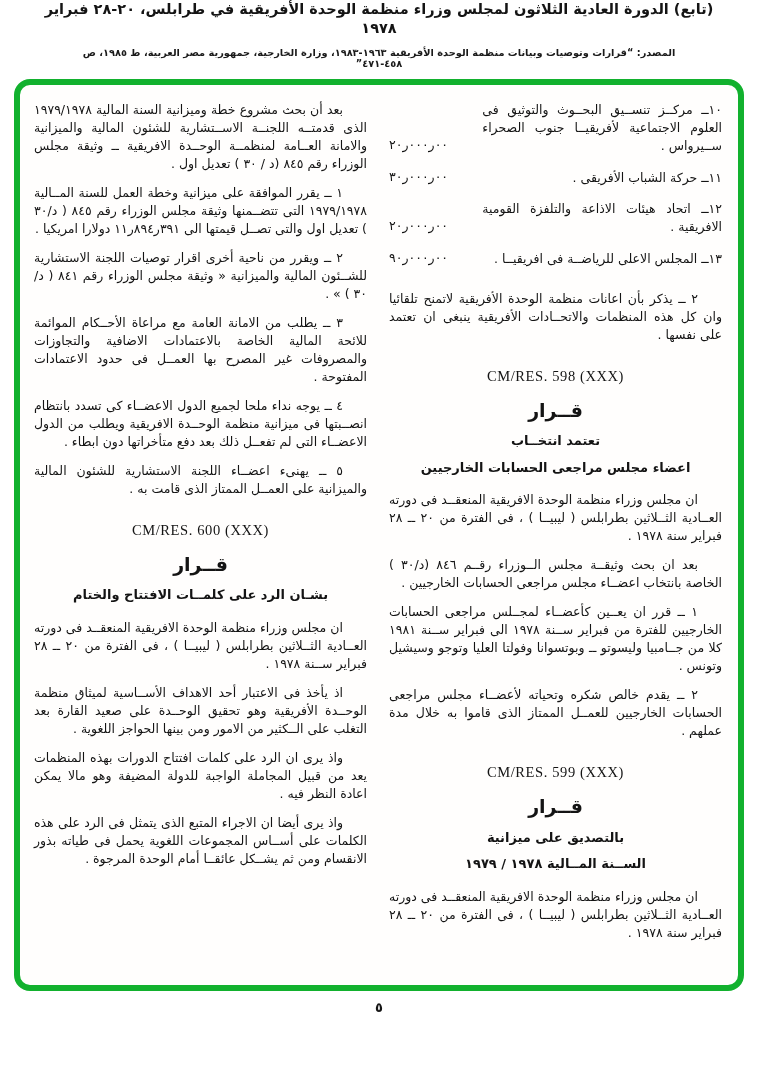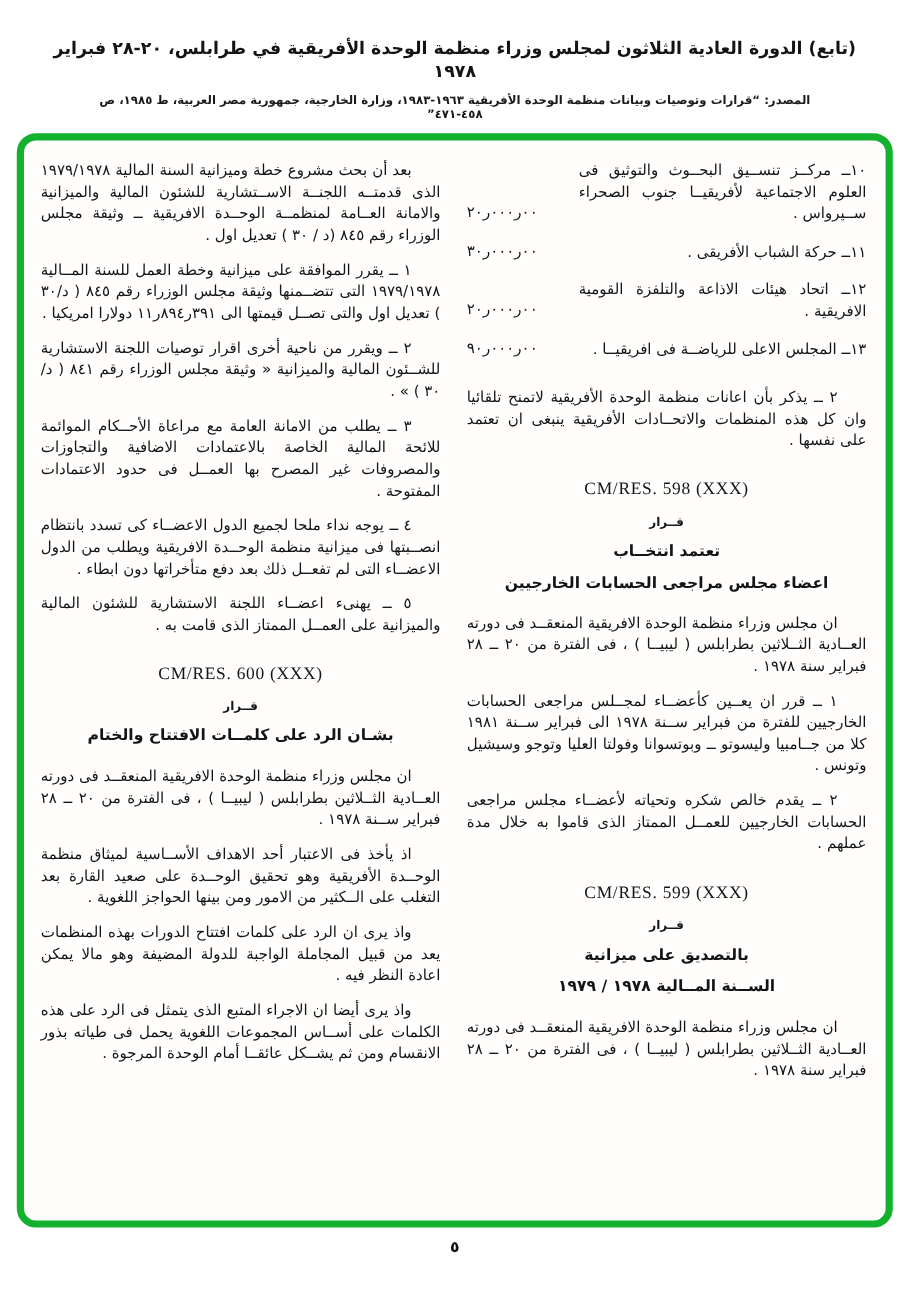--- a/index.html
+++ b/index.html
@@ -1,20 +1,20 @@
 <!DOCTYPE html>
 <html lang="ar"><head>
 <meta charset="utf-8">
 <style>
   html,body{margin:0;padding:0;}
   body{
     width:758px;height:1078px;background:#ffffff;color:#141414;
     font-family:"DejaVu Sans",sans-serif;position:relative;overflow:hidden;
   }
-  .header{ text-align:center; padding-top:32px; direction:rtl;}
+  .header{ text-align:center; direction:rtl;}
   .doc-title{
     font-size:14.5px;font-weight:bold;letter-spacing:0;line-height:1.3;
     padding:0 40px;
   }
   .source-line{
     font-size:9.8px;font-weight:bold;margin-top:9px;color:#1a1a1a;
     padding:0 70px;
   }
   .frame{
     margin:10px 14px 0 14px;
@@ -34,21 +34,21 @@
   .sub-amt{
     direction:ltr;unicode-bidi:bidi-override;
     font-size:12.5px;white-space:nowrap;padding-bottom:1px;
   }
   .res-code{
     direction:ltr;text-align:center;
     font-family:"Liberation Serif",serif;
     font-size:14.5px;letter-spacing:0.6px;
     margin:22px 0 6px 0;
   }
-  .h-res{ text-align:center;font-weight:bold;font-size:10px;margin:10px 0 4px 0;text-indent:0;}
+  .h-res{ text-align:center;font-weight:bold;font-size:19px;margin:10px 0 4px 0;text-indent:0;}
   .h-sub{ text-align:center;font-weight:bold;font-size:13px;margin:8px 0 3px 0;text-indent:0;}
   .h-sub.last{margin-bottom:14px;}
   .page-num{ text-align:center;font-weight:bold;font-size:13px;margin-top:9px;direction:rtl;}
 </style>
 </head>
 <body>
 
 <div class="header">
   <div class="doc-title">(تابع) الدورة العادية الثلاثون لمجلس وزراء منظمة الوحدة الأفريقية في طرابلس، ٢٠-٢٨ فبراير ١٩٧٨</div>
   <div class="source-line">المصدر: “قرارات وتوصيات وبيانات منظمة الوحدة الأفريقية ١٩٦٣-١٩٨٣، وزارة الخارجية، جمهورية مصر العربية، ط ١٩٨٥، ص ٤٥٨-٤٧١”</div>
@@ -77,20 +77,21 @@
       </div>
 
       <p class="para" style="margin-top:22px">٢ ــ يذكر بأن اعانات منظمة الوحدة الأفريقية لاتمنح تلقائيا وان كل هذه المنظمات والاتحــادات الأفريقية ينبغى ان تعتمد على نفسها .</p>
 
       <div class="res-code">CM/RES. 598 (XXX)</div>
       <div class="h-res">قــرار</div>
       <div class="h-sub">تعتمد انتخــاب</div>
       <div class="h-sub last">اعضاء مجلس مراجعى الحسابات الخارجيين</div>
 
       <p class="para">ان مجلس وزراء منظمة الوحدة الافريقية المنعقــد فى دورته العــادية الثــلاثين بطرابلس ( ليبيــا ) ، فى الفترة من ٢٠ ــ ٢٨ فبراير سنة ١٩٧٨ .</p>
+      <p class="para">بعد ان بحث وثيقــة مجلس الــوزراء رقــم ٨٤٦ (د/٣٠ ) الخاصة بانتخاب اعضــاء مجلس مراجعى الحسابات الخارجيين .</p>
       <p class="para">١ ــ قرر ان يعــين كأعضــاء لمجــلس مراجعى الحسابات الخارجيين للفترة من فبراير ســنة ١٩٧٨ الى فبراير ســنة ١٩٨١ كلا من جــامبيا وليسوتو ــ وبوتسوانا وفولتا العليا وتوجو وسيشيل وتونس .</p>
       <p class="para">٢ ــ يقدم خالص شكره وتحياته لأعضــاء مجلس مراجعى الحسابات الخارجيين للعمــل الممتاز الذى قاموا به خلال مدة عملهم .</p>
 
       <div class="res-code">CM/RES. 599 (XXX)</div>
       <div class="h-res">قــرار</div>
       <div class="h-sub">بالتصديق على ميزانية</div>
       <div class="h-sub last">الســنة المــالية ١٩٧٨ / ١٩٧٩</div>
 
       <p class="para">ان مجلس وزراء منظمة الوحدة الافريقية المنعقــد فى دورته العــادية الثــلاثين بطرابلس ( ليبيــا ) ، فى الفترة من ٢٠ ــ ٢٨ فبراير سنة ١٩٧٨ .</p>
     </section>

